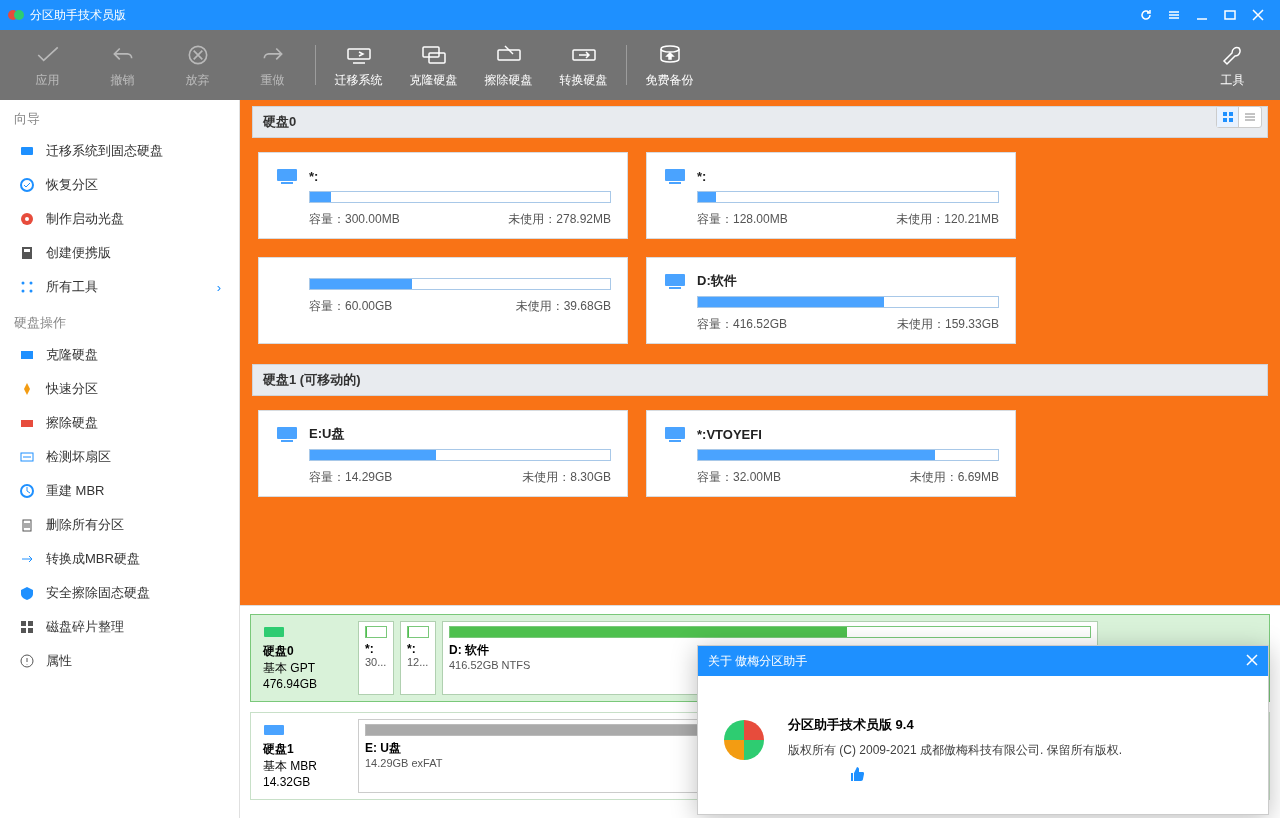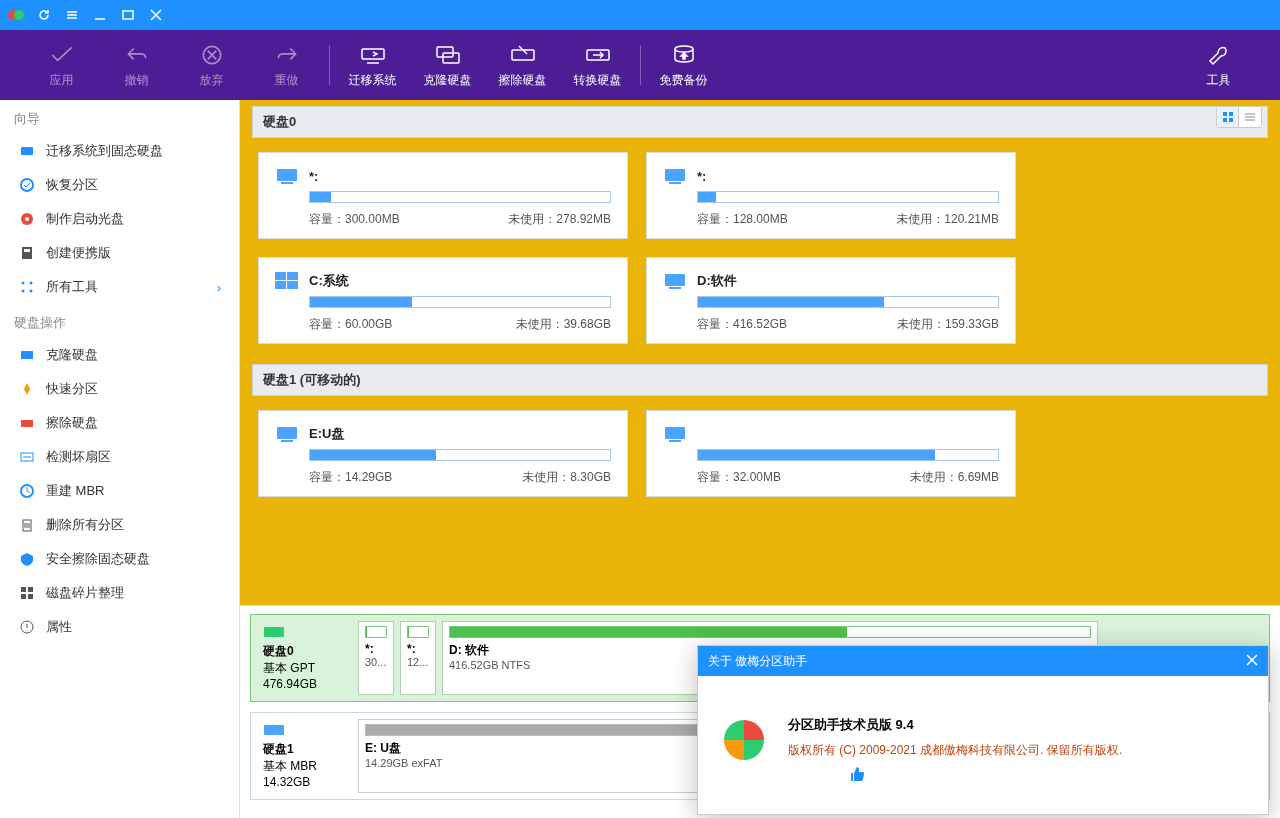--- a/index.html
+++ b/index.html
@@ -3,35 +3,35 @@
 <meta charset="utf-8">
 <style>
 *{margin:0;padding:0;box-sizing:border-box;font-family:"Microsoft YaHei",sans-serif;}
 body{background:#fff;overflow:hidden;width:1280px;height:818px;}
 .titlebar{height:30px;background:#1e90ff;display:flex;align-items:center;padding:0 8px;color:#fff;font-size:12px;}
 .titlebar .logo{width:16px;height:16px;margin-right:6px;position:relative;}
 .titlebar .logo svg{width:16px;height:16px;}
 .titlebar .title{flex:1;}
 .titlebar .winbtn{width:28px;height:30px;display:flex;align-items:center;justify-content:center;cursor:pointer;}
 .titlebar .winbtn svg{width:12px;height:12px;stroke:#fff;fill:none;stroke-width:1.5;}
-.toolbar{height:70px;background:#4c1d95;display:flex;align-items:center;padding:0 24px;justify-content:center;}
+.toolbar{height:70px;background:#737373;display:flex;align-items:center;padding:0 10px;justify-content:center;}
 .tb-btn{width:75px;text-align:center;color:#fff;font-size:12px;padding:5px 0;cursor:pointer;}
 .tb-btn.disabled{opacity:.5;}
 .tb-btn .tb-icon{height:26px;display:flex;align-items:center;justify-content:center;margin-bottom:4px;}
 .tb-btn .tb-icon svg{width:26px;height:22px;stroke:#fff;fill:none;stroke-width:1.5;}
 .tb-sep{width:1px;height:40px;background:rgba(255,255,255,.3);margin:0 5px;}
 .tb-spacer{flex:1;}
 .body{display:flex;height:718px;}
 .sidebar{width:240px;border-right:1px solid #e0e0e0;background:#fff;overflow:auto;}
 .sb-hdr{padding:10px 14px 6px;color:#888;font-size:13px;}
 .sb-item{display:flex;align-items:center;padding:8px 18px;font-size:13px;color:#333;cursor:pointer;}
 .sb-item .ic{width:18px;height:18px;margin-right:10px;display:flex;align-items:center;justify-content:center;}
 .sb-item .ic svg{width:16px;height:16px;}
 .sb-item .chev{margin-left:auto;color:#1e90ff;}
-.main{flex:1;display:flex;flex-direction:column;background:#eab308;}
+.main{flex:1;display:flex;flex-direction:column;background:#f97316;}
 .main-top{flex:1;overflow:auto;padding:0 12px 12px 12px;position:relative;}
 .view-toggle{position:absolute;right:18px;top:6px;display:flex;border:1px solid #ccc;border-radius:3px;background:#fff;}
 .view-toggle div{width:22px;height:20px;display:flex;align-items:center;justify-content:center;}
 .view-toggle div:first-child{background:#e8f2ff;border-right:1px solid #ccc;}
 .disk-hdr{background:#e8ebef;padding:6px 10px;font-size:13px;font-weight:bold;color:#333;border:1px solid #d0d4d9;margin-top:6px;}
 .cards{display:flex;flex-wrap:wrap;gap:18px;padding:14px 6px;}
 .card{width:370px;border:1px solid #d8dce0;background:#fff;padding:14px 16px 10px;}
 .card .crow{display:flex;align-items:center;}
 .card .cicon{width:24px;height:18px;margin-right:10px;}
 .card .cname{font-size:13px;font-weight:bold;flex:1;color:#222;}
@@ -52,33 +52,34 @@
 .diskrow:not(.sel) .pblk .pbar .pfill{background:#aaa;}
 .pblk .pname{font-weight:bold;font-size:12px;white-space:nowrap;overflow:hidden;text-overflow:ellipsis;}
 .pblk .psize{color:#555;white-space:nowrap;overflow:hidden;text-overflow:ellipsis;}
 .about{position:absolute;left:697px;top:645px;width:572px;height:170px;background:#fff;box-shadow:0 4px 24px rgba(0,0,0,.25);border:1px solid #ccc;z-index:100;}
 .about-hdr{height:30px;background:#1e90ff;color:#fff;display:flex;align-items:center;padding:0 10px;font-size:12px;}
 .about-hdr .x{margin-left:auto;cursor:pointer;}
 .about-body{display:flex;padding:40px 22px;gap:20px;align-items:flex-start;}
 .about-body .alogo{width:48px;height:48px;}
 .about-body .atxt{font-size:13px;}
 .about-body .atxt .av{font-weight:bold;margin-bottom:8px;}
-.about-body .atxt .acp{color:#c2410c;font-size:12px;}
+.about-body .atxt .acp{color:#404040;font-size:12px;}
 .thumb{width:20px;margin-left:60px;margin-top:6px;}
 </style>
 </head>
 <body>
 
 <div class="titlebar">
   <span class="logo">
     <svg viewBox="0 0 16 16">
         <circle cx="5" cy="8" r="5" fill="#e74c3c"></circle>
         <circle cx="11" cy="8" r="5" fill="#2ecc71"></circle>
       </svg>
   </span>
+  <span class="title">分区助手技术员版</span>
   <span class="winbtn">
       <svg viewBox="0 0 12 12">
         <path d="M10 6a4 4 0 11-1.2-2.8M10 1v3H7"></path>
       </svg>
     </span>
   <span class="winbtn">
       <svg viewBox="0 0 12 12">
         <path d="M1 3h10M1 6h10M1 9h10"></path>
       </svg>
     </span>
@@ -265,20 +266,28 @@
             <svg viewBox="0 0 16 16">
               <rect x="4" y="3" width="8" height="11" fill="none" stroke="#555"></rect>
               <path d="M6 6v5M8 6v5M10 6v5" stroke="#555"></path>
             </svg>
           </span>
           <span>删除所有分区</span>
         </div>
         <div class="sb-item">
           <span class="ic">
             <svg viewBox="0 0 16 16">
+              <path d="M3 8h10M10 5l3 3-3 3" stroke="#1e90ff" fill="none"></path>
+            </svg>
+          </span>
+          <span>转换成MBR硬盘</span>
+        </div>
+        <div class="sb-item">
+          <span class="ic">
+            <svg viewBox="0 0 16 16">
               <path d="M8 2l6 3v4c0 3-3 5-6 6-3-1-6-3-6-6V5z" fill="#1e90ff"></path>
             </svg>
           </span>
           <span>安全擦除固态硬盘</span>
         </div>
         <div class="sb-item">
           <span class="ic">
             <svg viewBox="0 0 16 16">
               <rect x="2" y="2" width="5" height="5" fill="#555"></rect>
               <rect x="9" y="2" width="5" height="5" fill="#555"></rect>
@@ -345,29 +354,20 @@
               </div>
       <div class="bar">
                 <div class="fill" style="width:6%"></div>
               </div>
       <div class="stats">
                 <span>容量：128.00MB</span>
                 <span>未使用：120.21MB</span>
               </div>
     </div>
             <div class="card">
-      <div class="crow">
-                <span class="cicon"><svg viewBox="0 0 24 18">
-                    <rect width="11" height="8" fill="#4aa3ff"></rect>
-                    <rect x="12" width="11" height="8" fill="#4aa3ff"></rect>
-                    <rect y="9" width="11" height="8" fill="#4aa3ff"></rect>
-                    <rect x="12" y="9" width="11" height="8" fill="#4aa3ff"></rect>
-                  </svg></span>
-                <span class="cname">C:系统</span>
-              </div>
       <div class="bar">
                 <div class="fill" style="width:34%"></div>
               </div>
       <div class="stats">
                 <span>容量：60.00GB</span>
                 <span>未使用：39.68GB</span>
               </div>
     </div>
             <div class="card">
       <div class="crow">
@@ -403,20 +403,21 @@
                 <span>容量：14.29GB</span>
                 <span>未使用：8.30GB</span>
               </div>
     </div>
             <div class="card">
       <div class="crow">
                 <span class="cicon"><svg viewBox="0 0 24 18">
                     <rect x="2" y="2" width="20" height="12" rx="1" fill="#4aa3ff"></rect>
                     <rect x="6" y="15" width="12" height="2" fill="#4aa3ff"></rect>
                   </svg></span>
+                <span class="cname">*:VTOYEFI</span>
               </div>
       <div class="bar">
                 <div class="fill" style="width:79%"></div>
               </div>
       <div class="stats">
                 <span>容量：32.00MB</span>
                 <span>未使用：6.69MB</span>
               </div>
     </div>
           </div>

